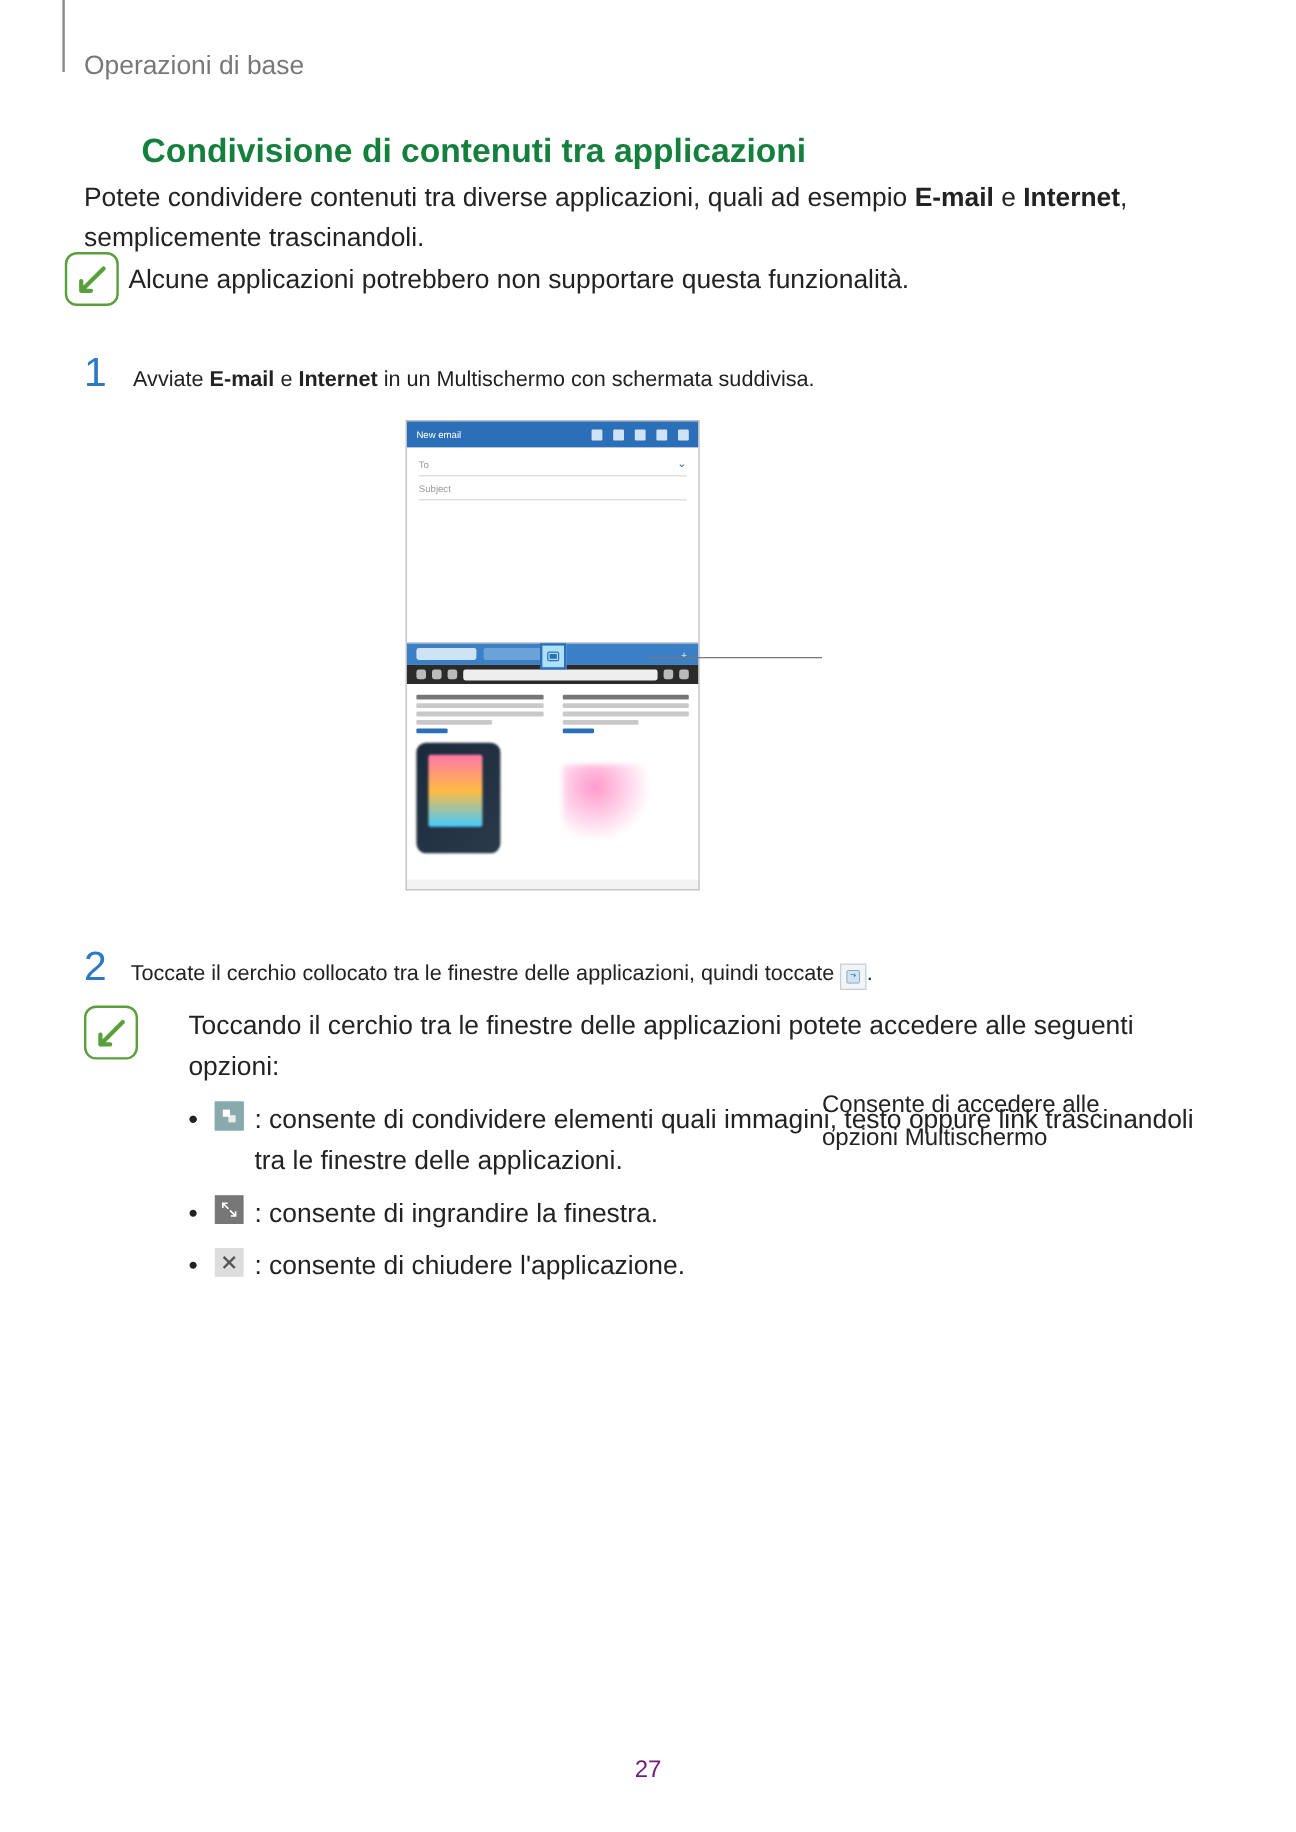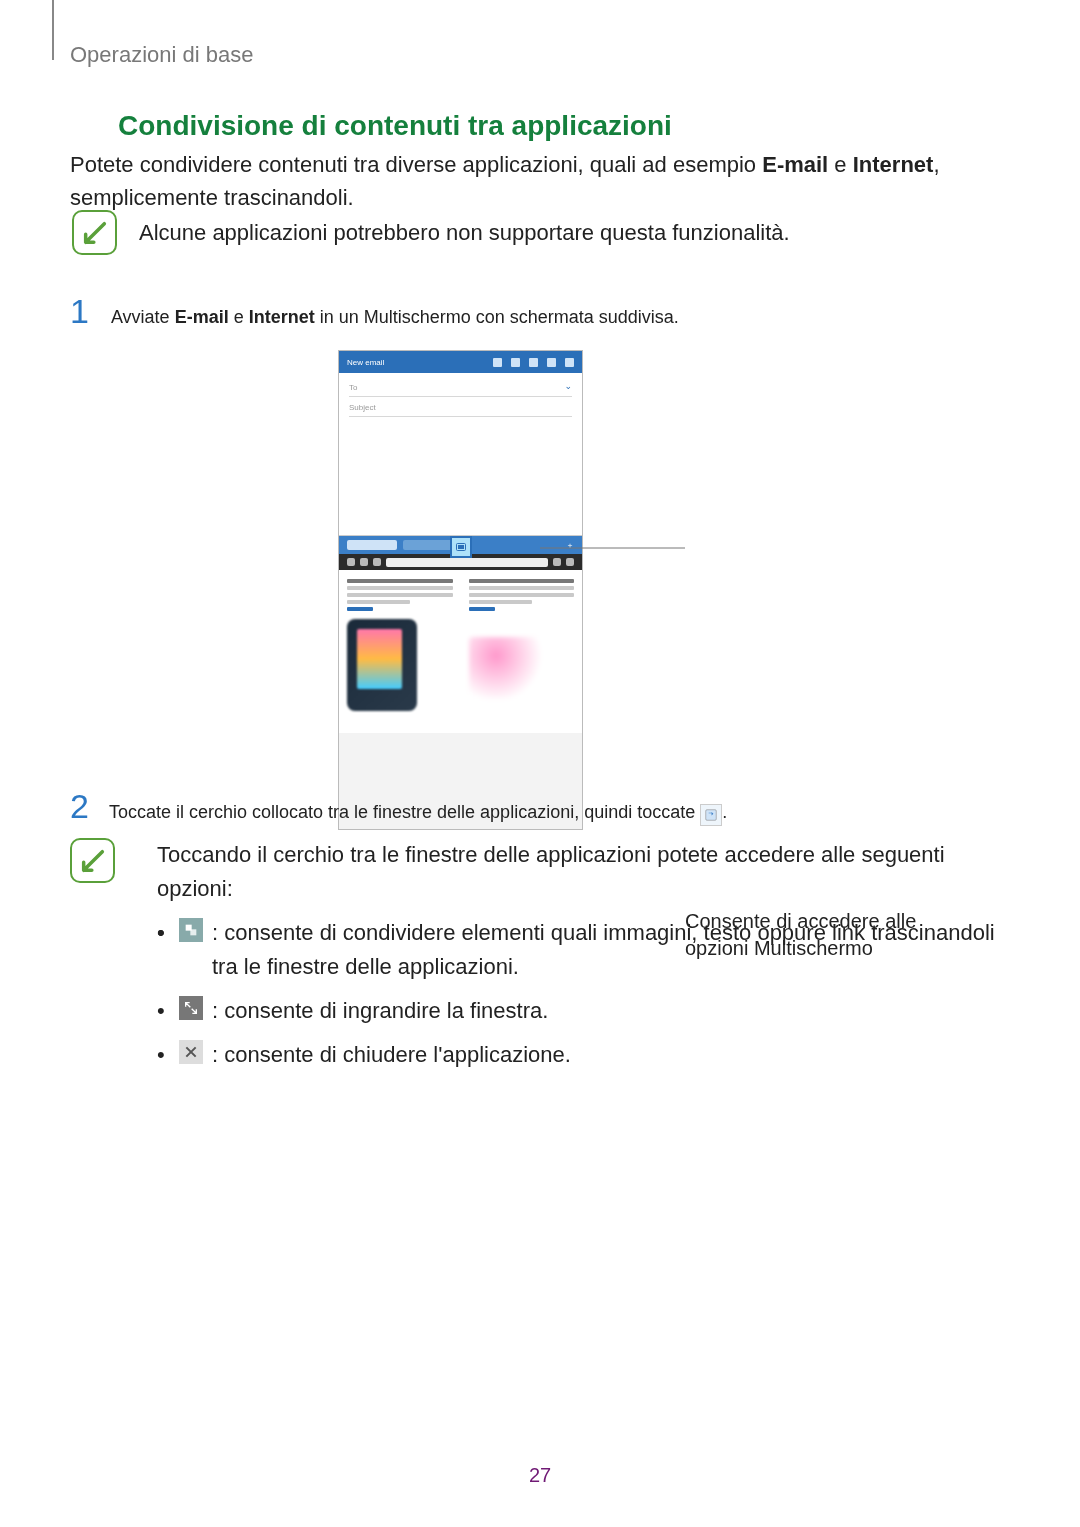--- a/index.html
+++ b/index.html
@@ -34,24 +34,24 @@
   .intro {
     position: absolute;
     left: 70px; top: 148px;
     width: 920px;
     font-size: 22px;
     line-height: 1.5;
     color: #222;
   }
   .note-block {
     position: absolute;
-    left: 72px; top: 210px;
+    left: 54px; top: 210px;
     display: flex;
     align-items: center;
-    gap: 22px;
+    gap: 8px;
   }
   .note-icon {
     width: 45px; height: 45px;
     border: 2px solid #5aa03a;
     border-radius: 10px;
     display: flex; align-items: center; justify-content: center;
   }
   .note-icon svg { width: 28px; height: 28px; }
   .note-text { font-size: 22px; }
 
@@ -72,21 +72,21 @@
   .figure-wrap {
     position: absolute;
     left: 70px; top: 350px;
     width: 940px;
     height: 400px;
   }
   .device-shot {
     position: absolute;
     left: 268px; top: 0;
     width: 245px;
-    height: 480px;
+    height: 392px;
     border: 1px solid #bbb;
     background: #f3f3f3;
     overflow: hidden;
     font-size: 8px;
   }
   
   .email-bar {
     height: 22px;
     background: #2b6fb8;
     display: flex; align-items: center;

